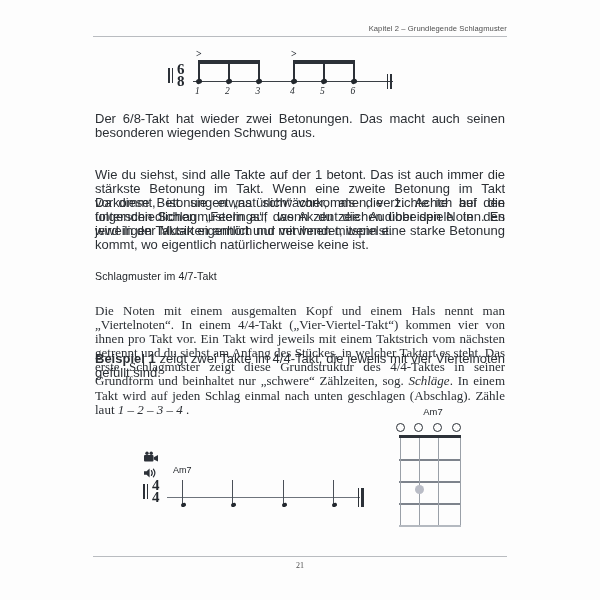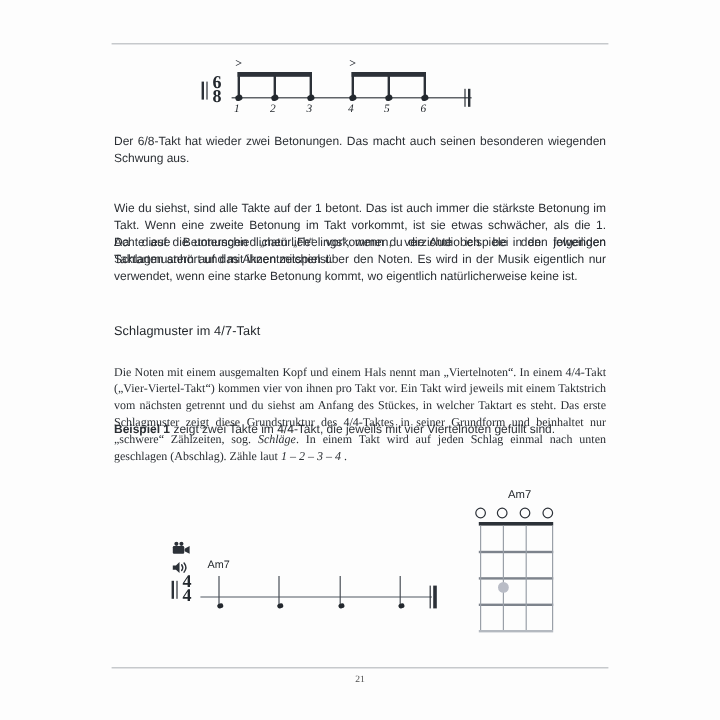--- a/index.html
+++ b/index.html
@@ -119,21 +119,21 @@
   .endbar .thick {
     position: absolute; left: 3px; top: 0;
     width: 2.4px; height: 15px; background: #2c3138;
   }
 
   
   .body-text {
     position: absolute;
     left: 95px;
     width: 410px;
-    font-size: 10px;
+    font-size: 13px;
     line-height: 14.1px;
     text-align: justify;
     color: #2b2f34;
     font-family: "Liberation Sans", sans-serif;
   }
   .p1 { top: 112px; }
   .p2 { top: 140px; margin-top: 28px; }
   .p3 { top: 196px; }
 
   .section-heading {
@@ -249,20 +249,21 @@
     font-size: 8px;
     color: #4e4e4e;
     font-family: Liberation Serif, serif;
   }
 </style>
 </head>
 <body>
 
 <div class="page">
 
+  <div class="header">Kapitel 2 – Grundlegende Schlagmuster</div>
   <div class="header-rule"></div>
 
   <div class="notation-68">
 
     <div class="repeat-left">
       <div class="thick"></div>
         <div class="thin"></div>
     </div>
 
     <div class="timesig" style="left:9px; top:15px; font-size:15px;">

